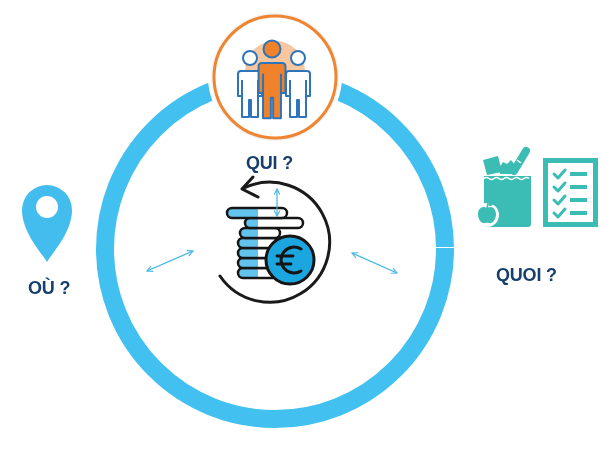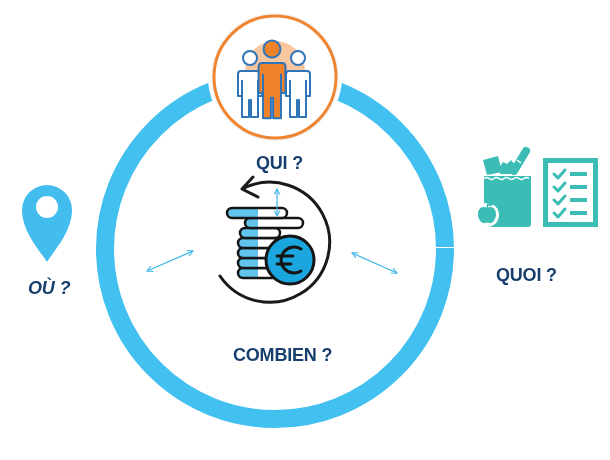--- a/index.html
+++ b/index.html
@@ -14,22 +14,22 @@
   .canvas svg { position: absolute; left: 0; top: 0; }
   .label {
     position: absolute;
     font-size: 18px;
     line-height: 18px;
     font-weight: bold;
     color: #173f6d;
     white-space: nowrap;
     letter-spacing: -0.2px;
   }
-  #lbl-qui { left: 256px; top: 154px; }
-  #lbl-ou { left: 28px; top: 279px; font-style: italic; }
+  #lbl-qui { left: 246px; top: 154px; }
+  #lbl-ou { left: 28px; top: 279px; }
   #lbl-quoi { left: 496px; top: 266px; }
   #lbl-combien { left: 233px; top: 346px; }
 </style>
 </head>
 <body>
 
 <div class="canvas">
   <svg width="610" height="460" viewBox="0 0 610 460">
     <defs>
       <marker id="ah" viewBox="0 0 10 10" refX="9" refY="5" markerWidth="7" markerHeight="7" markerUnits="userSpaceOnUse" orient="auto-start-reverse">
@@ -136,14 +136,13 @@
         <path d="M 301 249 A 13 13 0 1 0 301 271" fill="none" stroke="#151515" stroke-width="3" stroke-linecap="round"></path>
         <line x1="277" y1="256" x2="293" y2="256" stroke="#151515" stroke-width="2.8" stroke-linecap="round"></line>
         <line x1="277" y1="264" x2="291" y2="264" stroke="#151515" stroke-width="2.8" stroke-linecap="round"></line>
       </g>
     </g>
   </svg>
 
   <div class="label" id="lbl-qui">QUI ?</div>
   <div class="label" id="lbl-ou">OÙ ?</div>
   <div class="label" id="lbl-quoi">QUOI ?</div>
-  <div class="label" id="lbl-combien">COMBIEN ?</div>
 </div>
 
 </body></html>

